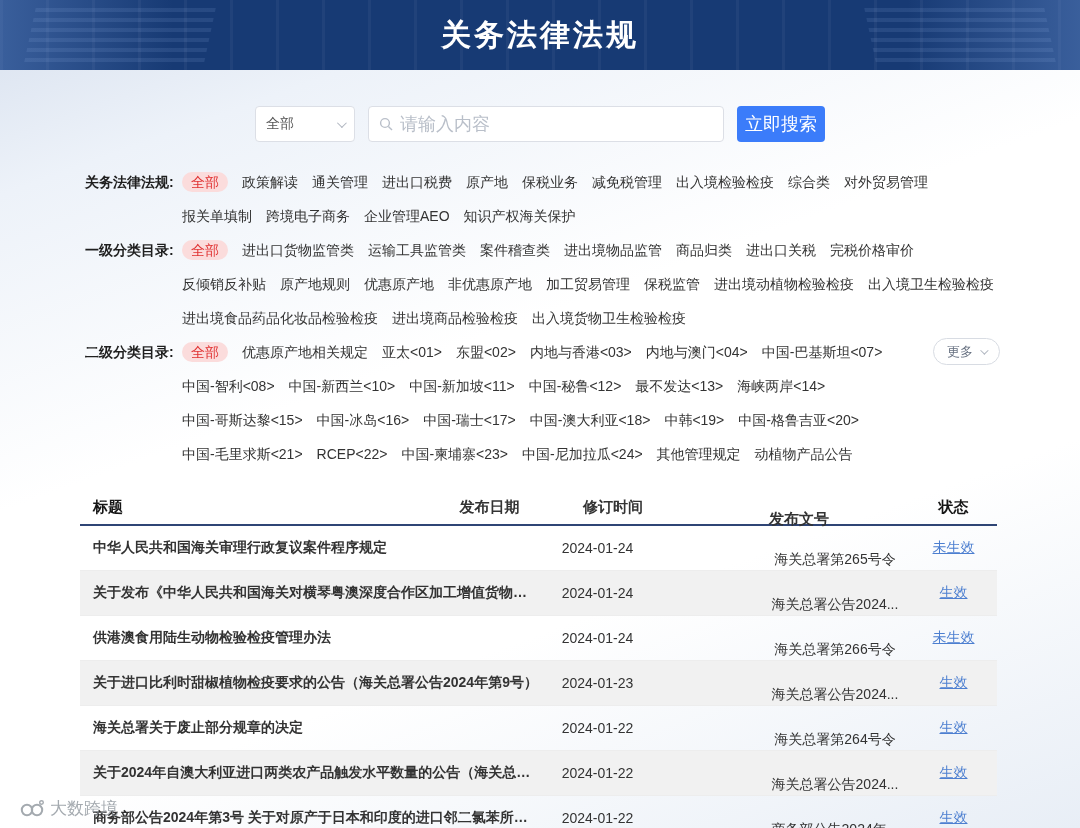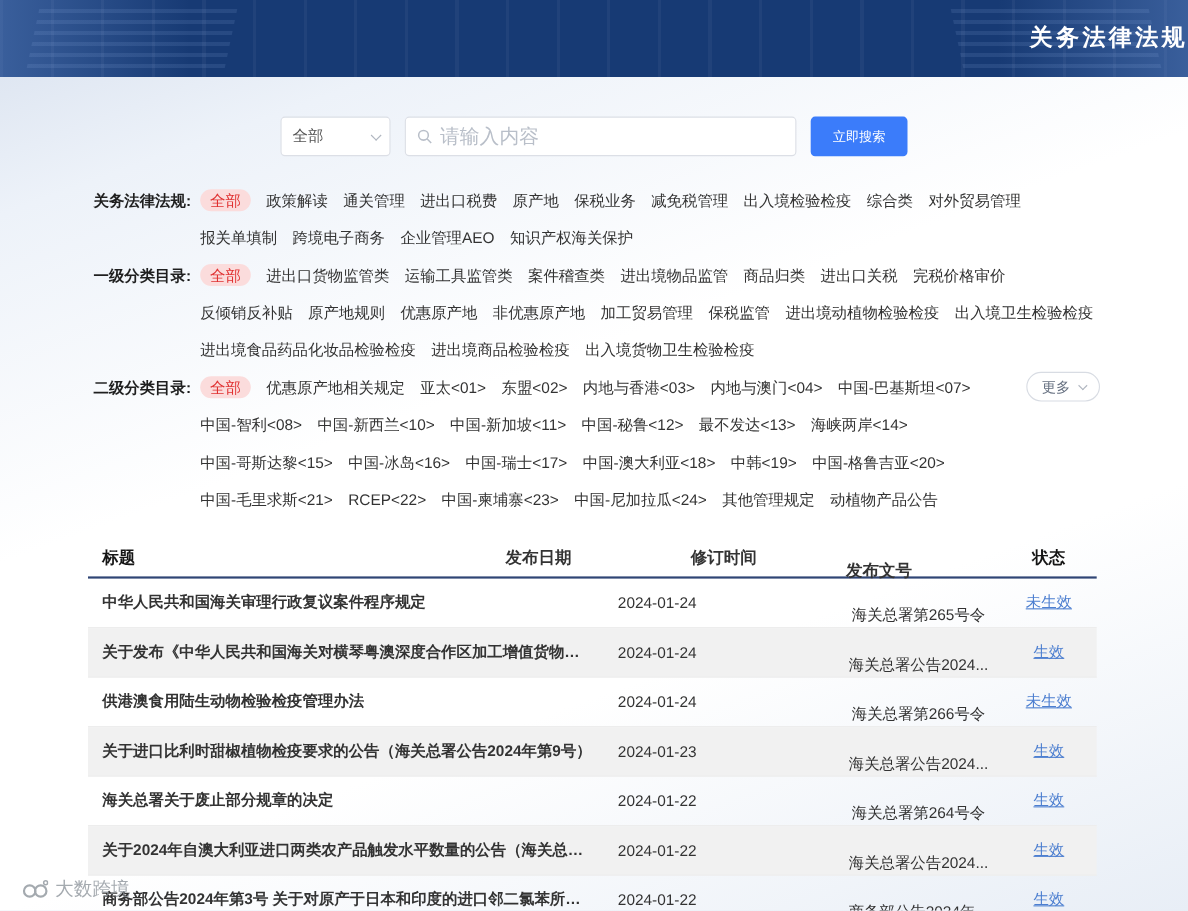--- a/index.html
+++ b/index.html
@@ -21,22 +21,22 @@
       #173a74;
     overflow:hidden;
   }
   .banner::before, .banner::after {
     content:""; position:absolute; top:8px; width:180px; height:54px; opacity:.35;
     background:repeating-linear-gradient(0deg, rgba(160,190,240,.35) 0 4px, transparent 4px 10px);
   }
   .banner::before { left:30px; transform:skewX(-12deg); }
   .banner::after  { right:30px; transform:skewX(12deg); }
   .banner h1 {
-    position:relative; z-index:2; text-align:right; line-height:70px;
-    color:#ffffff; font-size:21px; font-weight:700; letter-spacing:3px;
+    position:relative; z-index:2; text-align:center; line-height:70px;
+    color:#ffffff; font-size:30px; font-weight:700; letter-spacing:3px;
   }
   
   .search-row { display:flex; justify-content:center; align-items:center; gap:13px; margin-top:36px; }
   .select {
     width:100px; height:36px; background:#fff; border:1px solid #dcdfe6; border-radius:4px;
     display:flex; align-items:center; justify-content:space-between; padding:0 10px;
     font-size:14px; color:#555; cursor:pointer;
   }
   .chev {
     width:7px; height:7px; border-right:1.5px solid #b0b6c0; border-bottom:1.5px solid #b0b6c0;
@@ -46,21 +46,21 @@
     width:356px; height:36px; background:#fff; border:1px solid #dcdfe6; border-radius:4px;
     display:flex; align-items:center; padding:0 10px; gap:7px;
   }
   .input-wrap input {
     border:none; outline:none; flex:1; font-size:18px; color:#333;
     font-family:"Liberation Sans","DejaVu Sans",sans-serif;
   }
   .input-wrap input::placeholder { color:#b9bfc9; }
   .btn-search {
     width:88px; height:36px; background:#3b7cfa; color:#fff; border:none; border-radius:4px;
-    font-size:12px; cursor:pointer; font-family:Liberation Mono, monospace;
+    font-size:18px; cursor:pointer; font-family:Liberation Mono, monospace;
   }
   
   .filters { margin:30px 0 0 85px; width:915px; }
   .filter-row { display:flex; margin-bottom:14px; position:relative; }
   .flabel { flex:0 0 97px; font-size:14px; font-weight:700; color:#1f1f1f; line-height:20px; }
   .tags { flex:1; display:flex; flex-wrap:wrap; column-gap:14px; row-gap:14px; }
   .tags.with-more { padding-right:105px; }
   .tag { font-size:14px; color:#333; line-height:20px; white-space:nowrap; cursor:pointer; }
   .tag.active { color:#e03131; background:#fbdcdc; border-radius:10px; padding:0 9px; }
   .more-btn {
@@ -73,21 +73,21 @@
   .table { margin:26px 0 0 80px; width:917px; font-size:14px; }
   .thead {
     display:flex; align-items:center; height:36px;
     border-bottom:2px solid #2f4575; font-weight:700; font-size:15px; color:#151515;gap:36px;
   }
   .trow { display:flex; align-items:center; height:45px; border-bottom:1px solid #ededed; }
   .trow.alt { background:#f1f1f1; }
   .col-title { flex:1; padding-left:13px; text-align:left; overflow:hidden; white-space:nowrap; text-overflow:ellipsis; }
   .trow .col-title { font-weight:600; color:#333; }
   .col-date { width:115px; text-align:center; color:#333; }
-  .col-rev { width:105px; text-align:right; color:#333; }
+  .col-rev { width:105px; text-align:left; color:#333; }
   .col-doc { width:150px; text-align:center; color:#333;margin-top:24px; }
   .col-status { width:87px; text-align:center; }
   .col-status a { color:#4d7fd0; text-decoration:underline; cursor:pointer; }
   
   .watermark {
     position:absolute; left:20px; bottom:8px; display:flex; align-items:center; gap:6px;
     color:#8e959c; opacity:.8; font-size:17px; pointer-events:none;
   }
 </style>
 </head>

